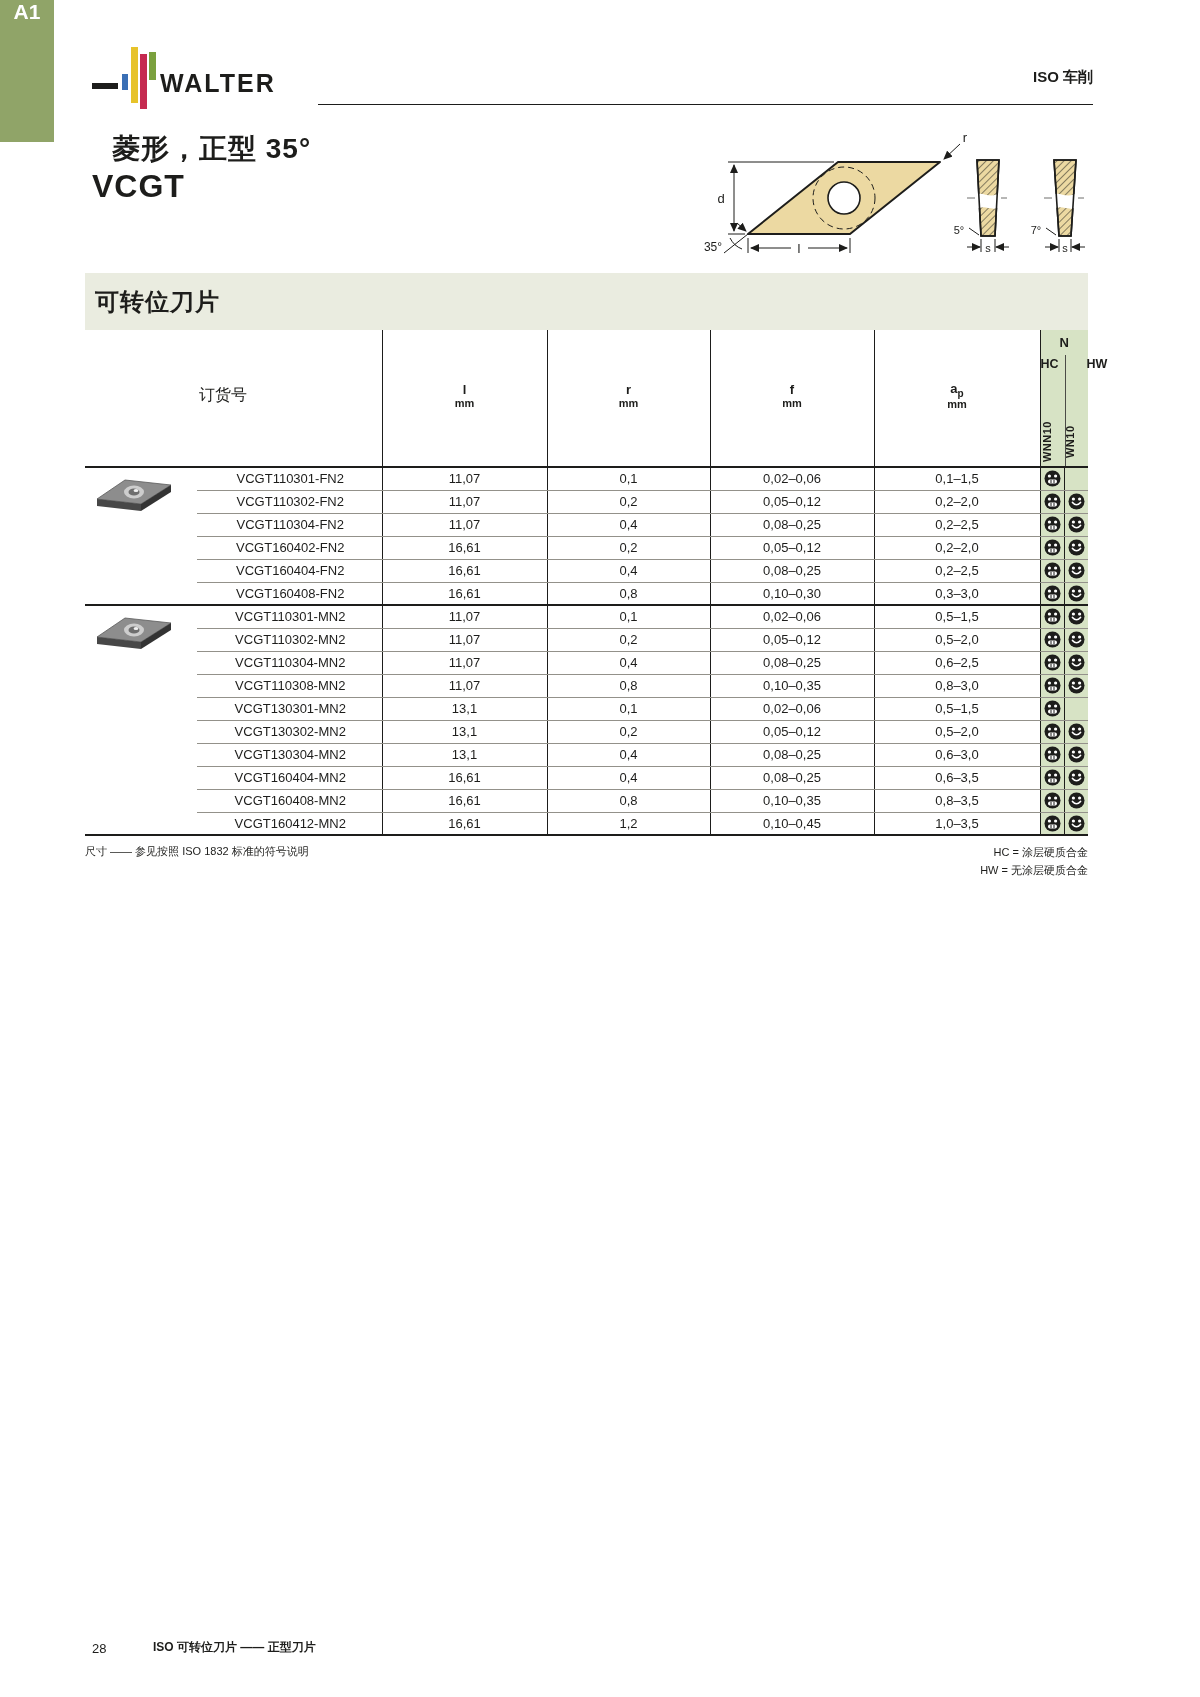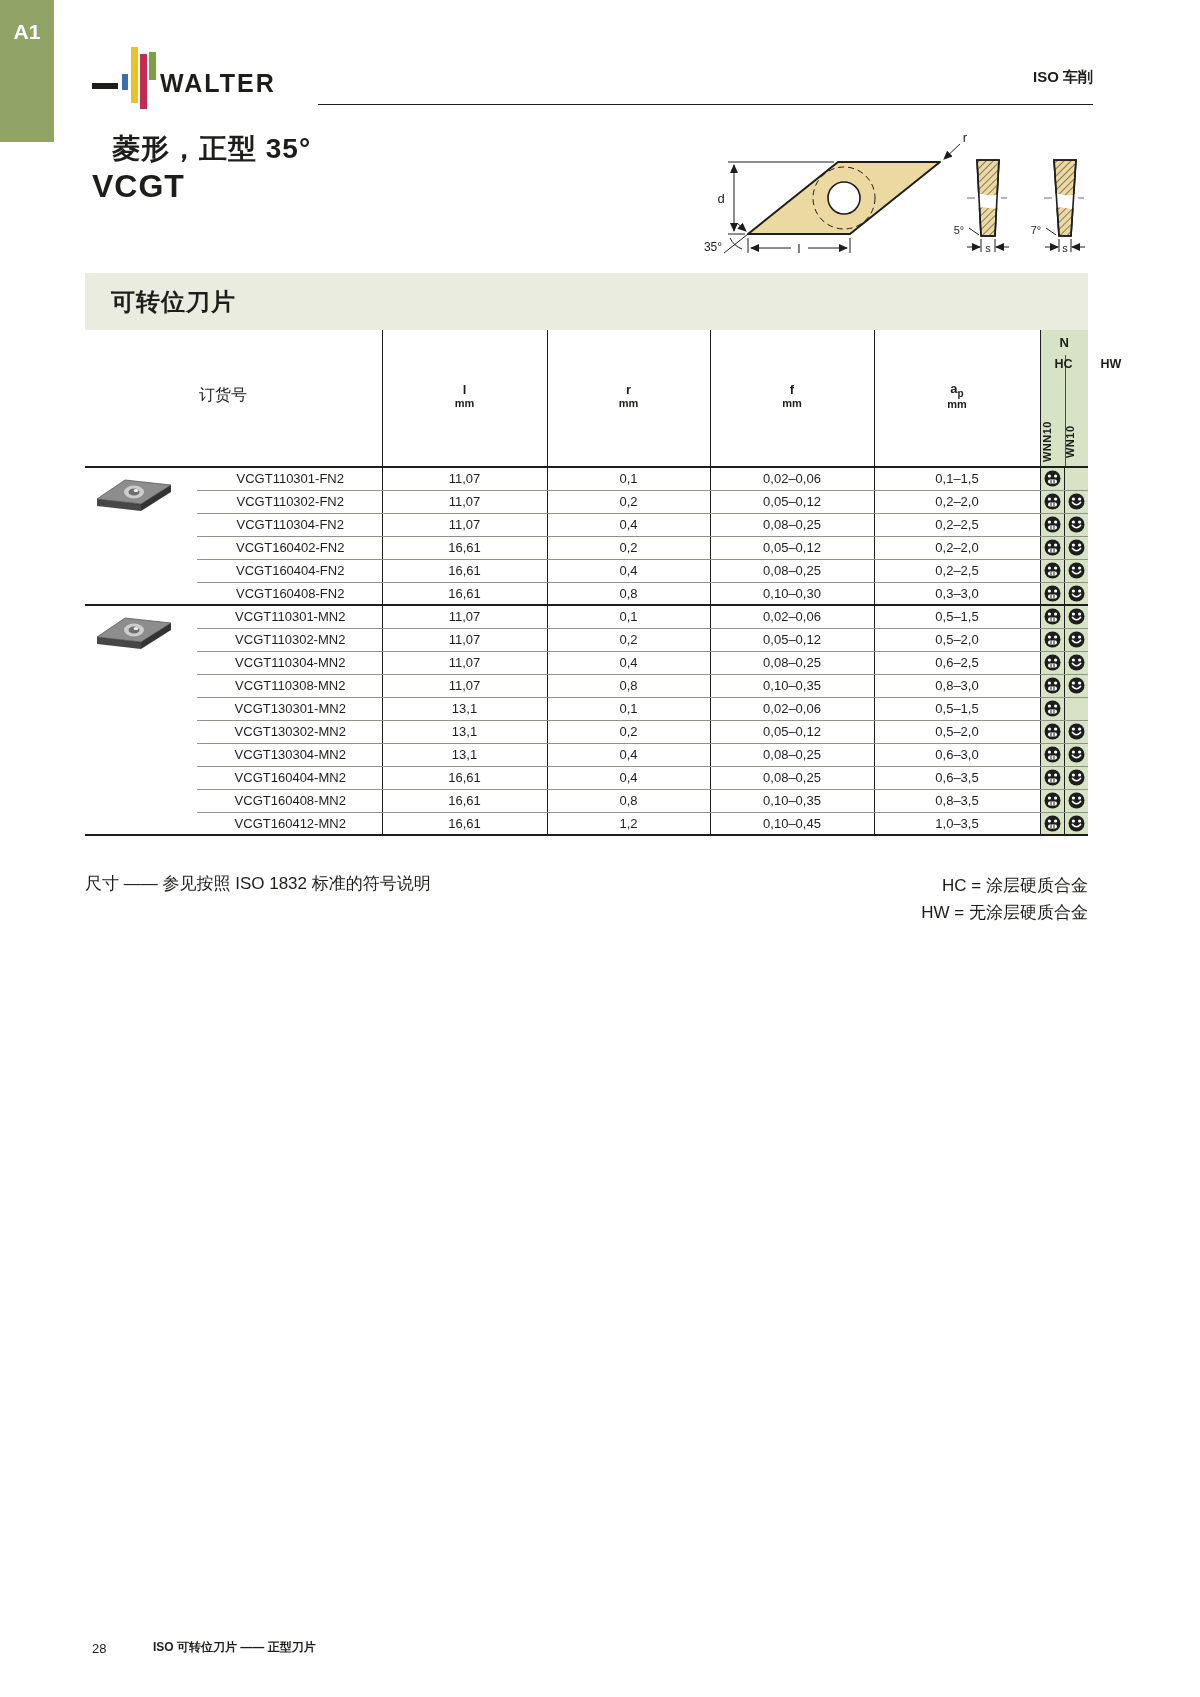--- a/index.html
+++ b/index.html
@@ -9,68 +9,68 @@
     font-family:"Liberation Sans","DejaVu Sans",sans-serif;
     color:var(--ink,#1d1d1b);
   }
   .abs { position:absolute; }
 
   
   .a1-tab {
     left:0; top:40; width:54px; height:142px;
     background:var(--tab-green,#90a468);
     color:#fff; font-weight:bold; font-size:21px;
-    text-align:center; padding-top:20px;
+    text-align:center; 
   }
   .logo { left:90px; top:45px; }
   .category-label { top:68px; right:107px; font-size:15px; font-weight:bold; }
   .header-rule { left:318px; top:104px; width:775px; height:1px; background:var(--ink,#1d1d1b); }
 
   .title-1 { left:92px; top:130px; font-size:28px; font-weight:bold; letter-spacing:1px;margin-left:20px; }
   .title-2 { left:92px; top:168px; font-size:32px; font-weight:bold; letter-spacing:1px; }
 
   .drawing { left:688px; top:126px; }
 
   
   .catalog { left:85px; top:273px; width:1003px; }
   .band {
     height:57px; background:var(--band-bg,#eaece0);
-    font-size:24px; font-weight:bold; line-height:57px; padding-left:26px;
+    font-size:24px; font-weight:bold; line-height:57px; padding-left:10px;
     letter-spacing:1px;
   }
   table.inserts { border-collapse:collapse; table-layout:fixed; width:1003px;
     border-bottom:2px solid var(--ink,#1d1d1b); }
   table.inserts th, table.inserts td { font-weight:normal; vertical-align:middle; }
 
   thead tr { border-bottom:2px solid var(--ink,#1d1d1b); }
   thead th { height:137px; position:relative; }
   th.h-order { text-align:left; vertical-align:bottom; font-weight:bold; font-size:16px; padding:0 0 6px 2px; }
   th.h-dim { vertical-align:bottom; text-align:center; border-left:1px solid var(--ink,#1d1d1b); padding-bottom:5px; }
   th.h-dim .sym { font-weight:bold; font-size:13px; }
   th.h-dim .unit { font-weight:bold; font-size:11px; }
   th.h-dim sub { font-size:10px; font-weight:bold; }
   th.h-grades { border-left:1px solid var(--ink,#1d1d1b); background:var(--grade-bg,#d7e3c5); }
   .gh-n { position:absolute; top:5px; left:0; width:100%; text-align:center; font-weight:bold; font-size:13px; }
   .gh-div { position:absolute; left:24px; top:25px; bottom:0; width:1px; background:#4b4b47; }
-  .gh-hchw { position:absolute; top:27px; left:14px; width:100%; display:flex;gap:28px; }
+  .gh-hchw { position:absolute; top:27px; left:0; width:100%; display:flex;gap:28px; }
   .gh-hchw span { flex:1; text-align:center; font-weight:bold; font-size:12.5px; }
   .gh-grades { position:absolute; bottom:4px; left:0; width:100%; display:flex; }
   .gh-grades span { flex:1; display:flex; justify-content:center; }
   .vert { writing-mode:vertical-rl; transform:rotate(180deg); font-weight:bold; font-size:11px; letter-spacing:0.5px; }
 
   tbody td { height:23px; font-size:13px; border-bottom:1px solid #93918a; }
   tbody td.c-order { text-align:center; padding-left:2px; }
   tbody td.c-l, tbody td.c-r, tbody td.c-f, tbody td.c-ap
     { text-align:center; border-left:1px solid var(--ink,#1d1d1b); }
   tbody td.img-cell { border-bottom:1px solid #93918a; vertical-align:top; padding:5px 0 0 4px; }
   tbody td.grade-cell { background:var(--grade-bg,#d7e3c5); border-left:1px solid var(--ink,#1d1d1b); text-align:center; padding:0; }
   tbody td.grade-cell svg { display:block; margin:2px auto; }
   tbody tr.group-start td { border-top:2px solid var(--ink,#1d1d1b); }
 
-  .footnotes { display:flex; justify-content:space-between; padding-top:16px; font-size:17px;margin-top:20px; }
+  .footnotes { display:flex; justify-content:space-between; padding-top:8px; font-size:11px; }
   .footnotes .right { text-align:right; line-height:1.6; }
 
   .page-number { left:92px; top:1641px; font-size:13px; }
   .bottom-footer { left:153px; top:1639px; font-size:12px; font-weight:bold; }
   text { fill:var(--ink,#1d1d1b); }
 </style>
 </head>
 <body>
 
 <div class="abs a1-tab">A1</div>

